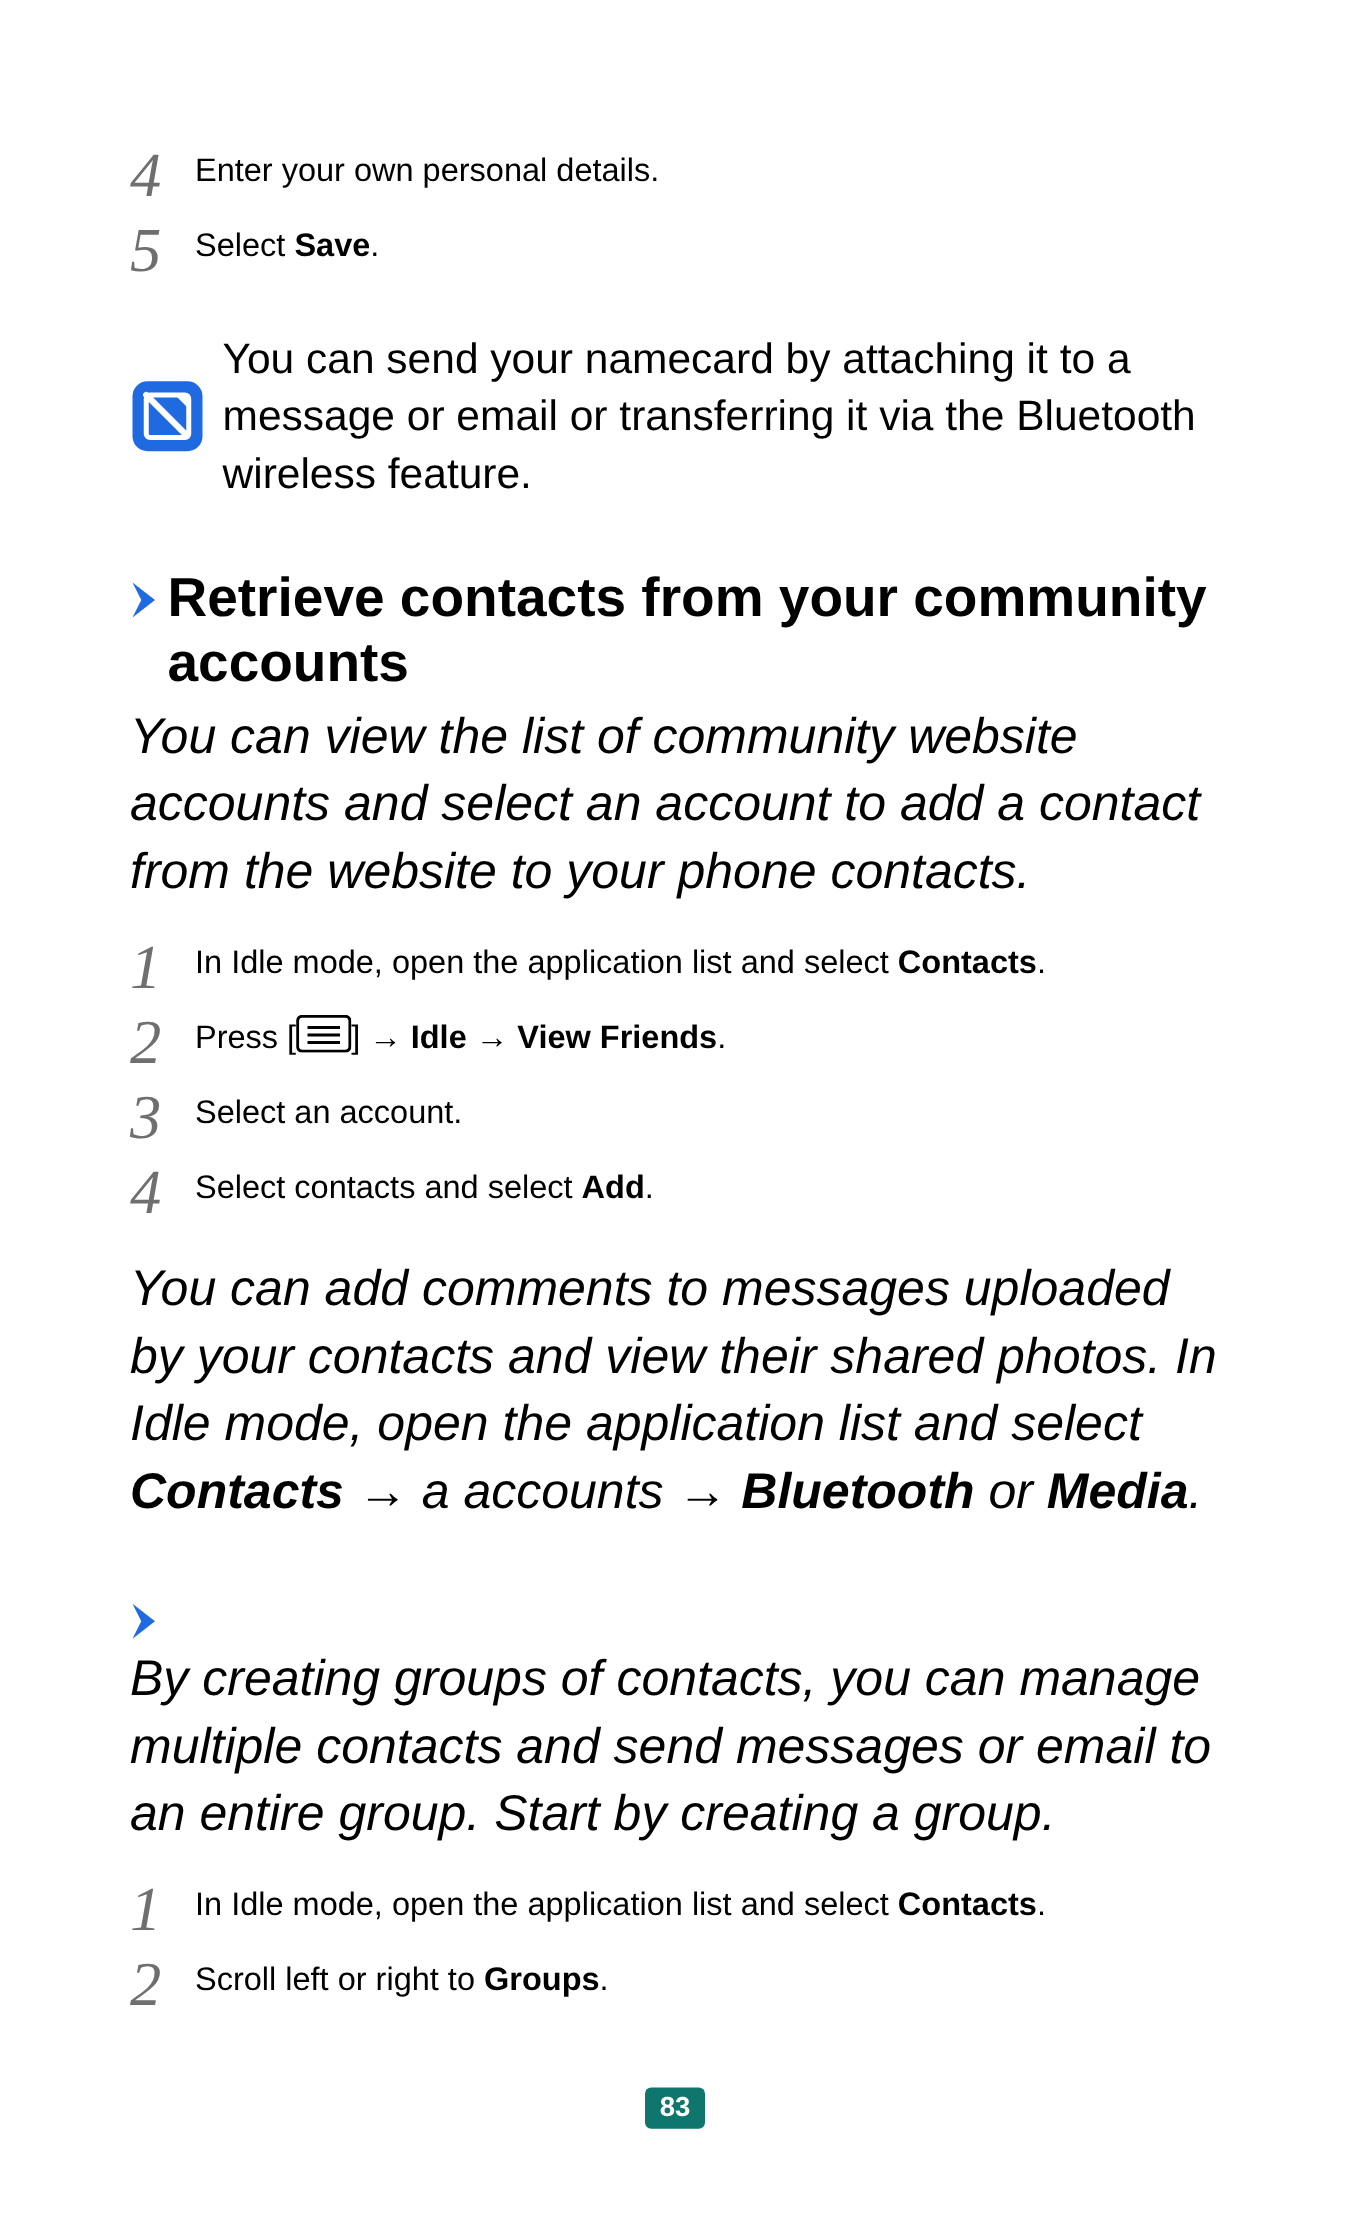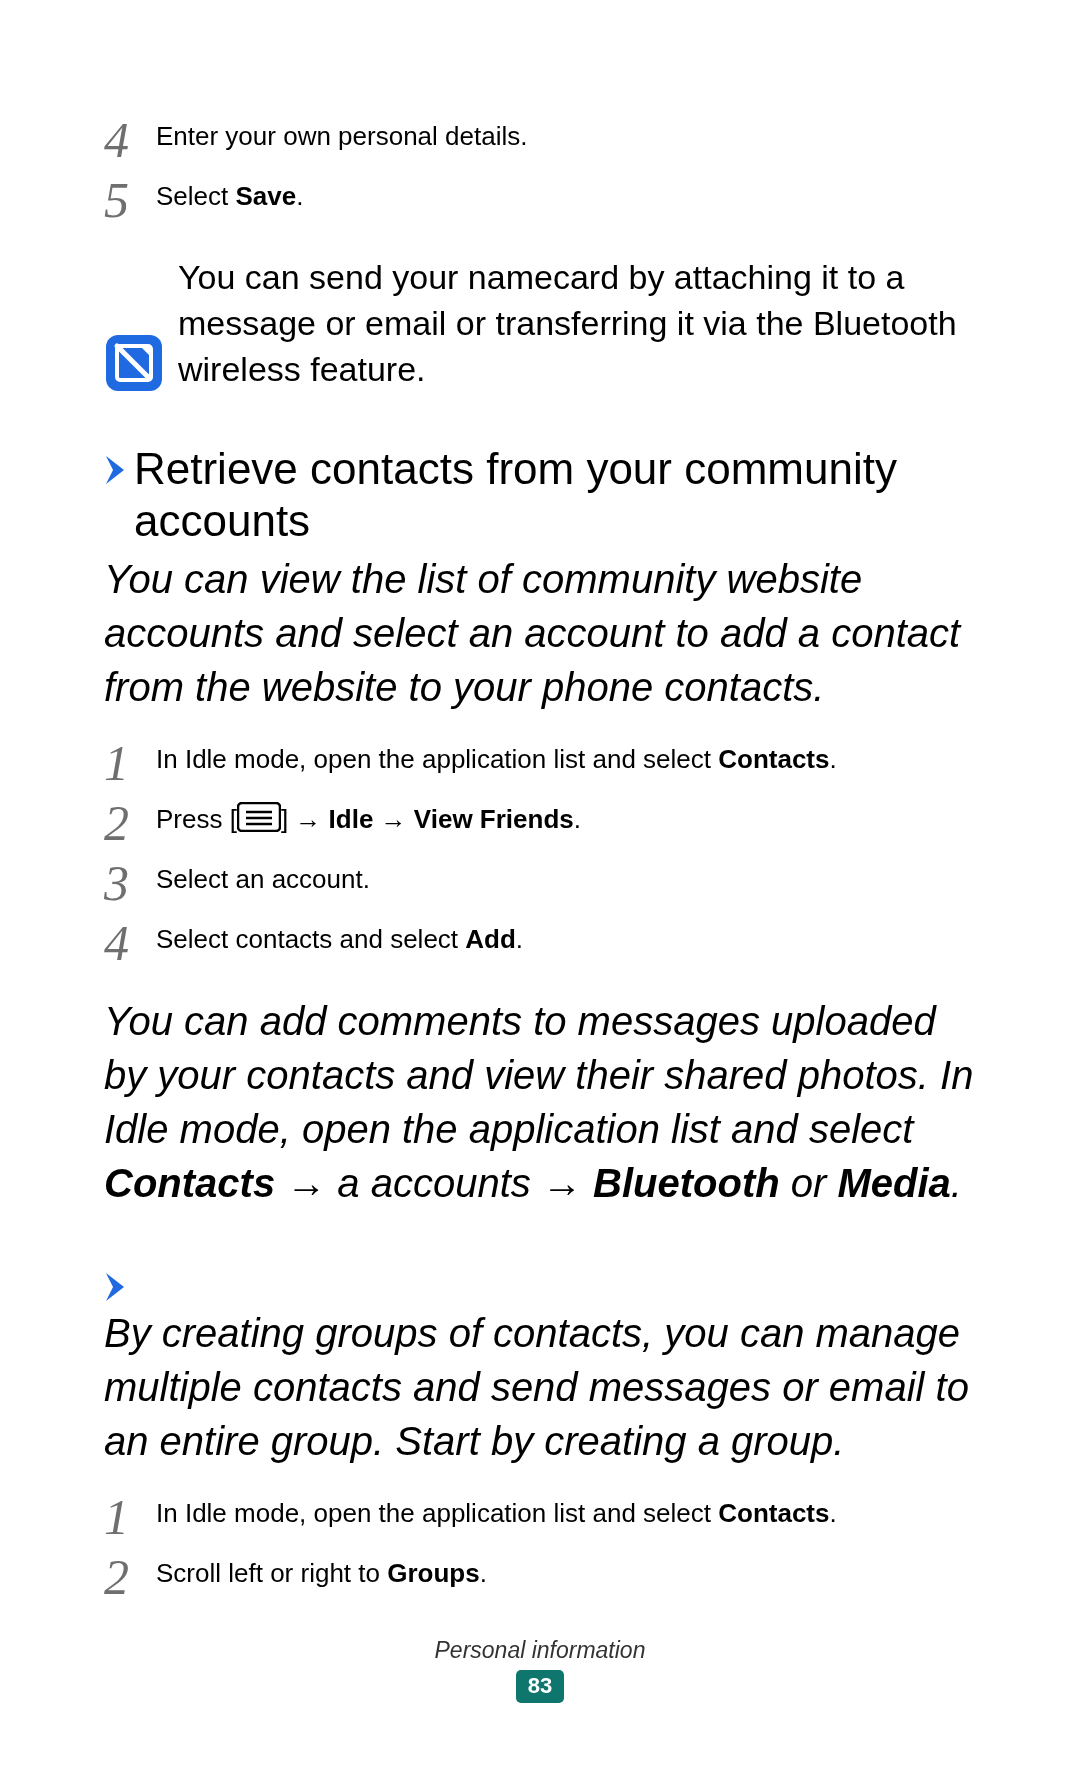--- a/index.html
+++ b/index.html
@@ -34,22 +34,22 @@
   .step-body {
     flex: 1;
     font-size: 26px;
     line-height: 1.35;
     padding-top: 4px;
     padding-left: 10px;
   }
   .bold { font-weight: 700; }
   .note-row {
     display: flex;
-    align-items: flex-end;
-    margin-top: 28px;
+    align-items: center;
+    margin-top: 38px;
     margin-bottom: 46px;
   }
   .note-icon {
     width: 60px;
     height: 60px;
     flex: 0 0 60px;
   }
   .note-body {
     flex: 1;
     font-size: 34px;
@@ -64,21 +64,21 @@
     margin-bottom: 4px;
   }
   .chevron {
     width: 22px;
     height: 30px;
     margin-top: 12px;
     flex: 0 0 22px;
   }
   .heading-text {
     font-size: 44px;
-    font-weight: 400;
+    font-weight: 700;
     line-height: 1.2;
     padding-left: 8px;
   }
   .para {
     font-size: 40px;
     line-height: 1.35;
     margin-bottom: 24px;
     font-style: italic;
   }
   .menu-icon {
@@ -202,17 +202,16 @@
   </div>
 
   <div class="step">
     <div class="step-num">2</div>
     <div class="step-body">
       <span>Scroll left or right to </span><span class="bold">Groups</span><span>.</span>
     </div>
   </div>
 
   <div class="footer">
-    <div class="footer-title">Personal information</div>
     <div class="page-badge">83</div>
   </div>
 
 </div>
 
 </body></html>

